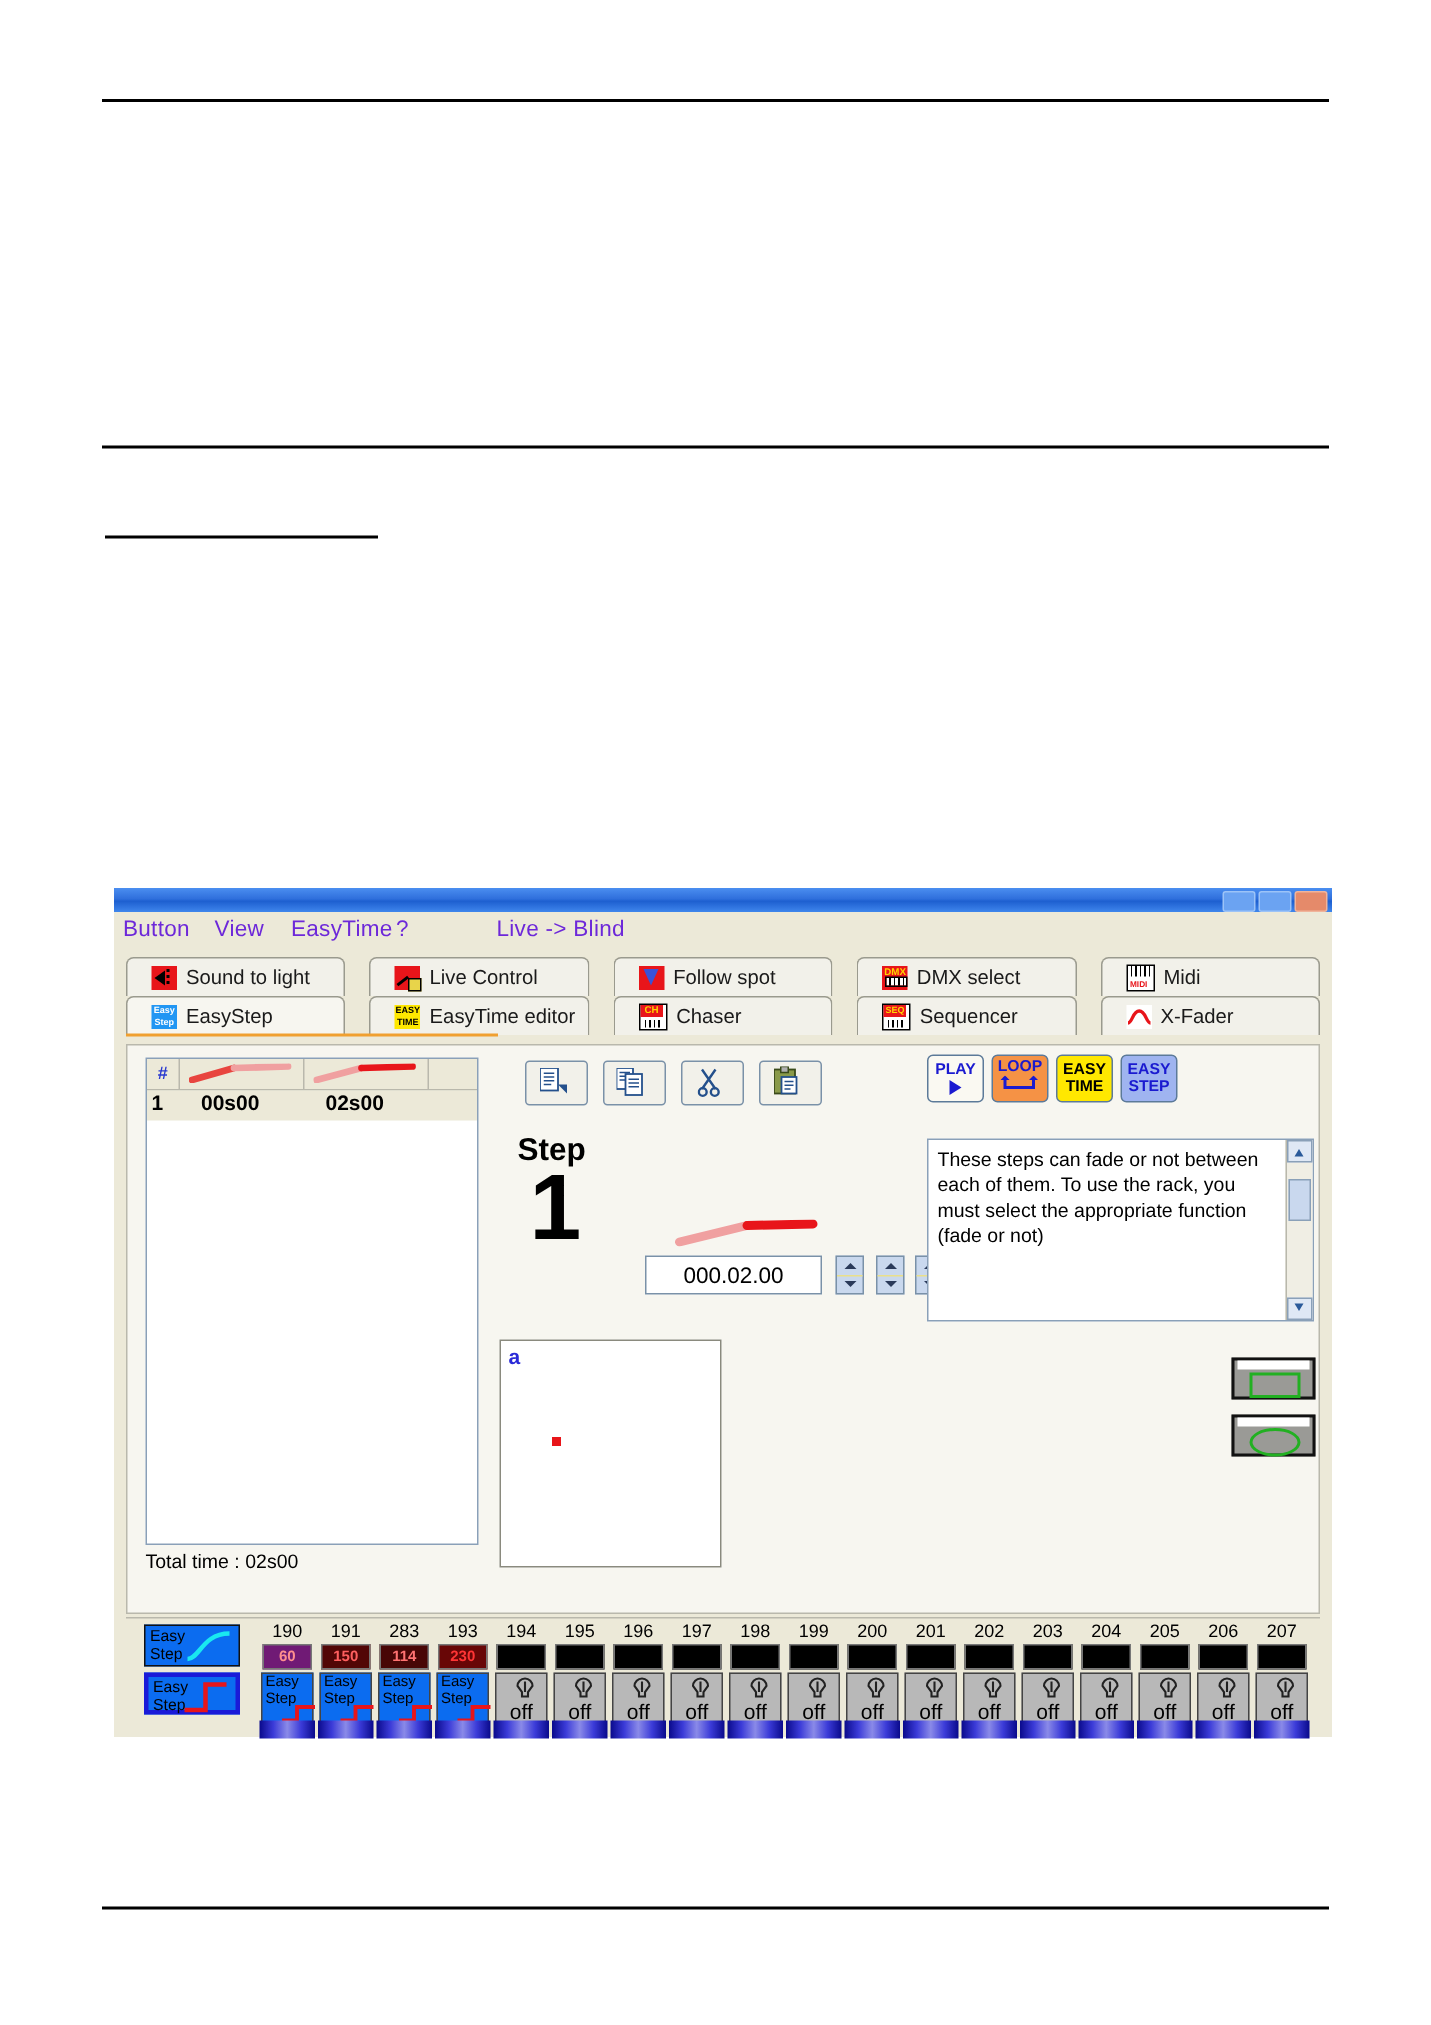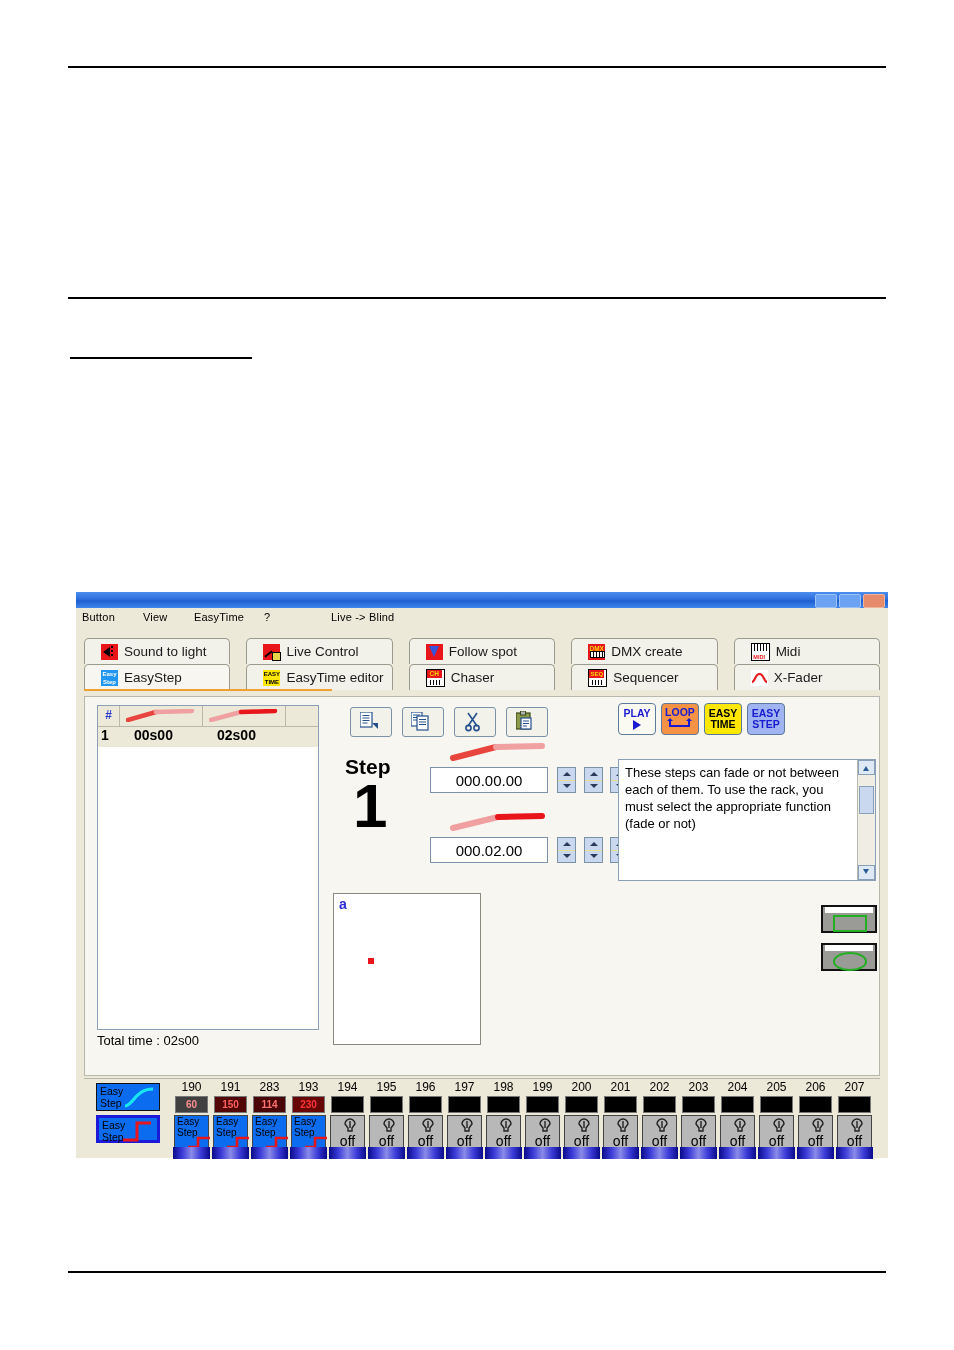--- a/index.html
+++ b/index.html
@@ -28,21 +28,21 @@
   #win-btns{position:absolute;right:3px;top:2px;display:flex;gap:2px;}
   .win-btn{width:20px;height:12px;border-radius:2px;background:#6ba3f2;
     border:1px solid #9cc3f7;}
   .win-btn.close{background:#e58a6a;border-color:#f0b49b;}
 
   #menubar{
     position:absolute;left:0;top:16px;width:812px;height:22px;
     background:#ece9d8;
   }
   .menu-item{
-    position:absolute;top:3px;font-size:11px;color:#000000;
+    position:absolute;top:3px;font-size:15px;color:#6d28d9;
     letter-spacing:.2px;filter:blur(.5px);
   }
   #menu-button{left:6px;}
   #menu-view{left:67px;}
   #menu-easytime{left:118px;}
   #menu-help{left:188px;}
   #menu-liveblind{left:255px;}
 
   
   #tabstrip{position:absolute;left:8px;top:46px;width:796px;height:58px;}
@@ -303,21 +303,21 @@
       <div class="tab">
         <span class="tab-ico ico-live"></span>
         <span>Live Control</span>
       </div>
       <div class="tab">
         <span class="tab-ico ico-follow"></span>
         <span>Follow spot</span>
       </div>
       <div class="tab">
         <span class="tab-ico ico-dmx"></span>
-        <span>DMX create</span>
+        <span>DMX select</span>
       </div>
       <div class="tab">
         <span class="tab-ico ico-midi"></span>
         <span>Midi</span>
       </div>
     </div>
     <div class="tab-row" id="tab-row-2">
       <div class="tab active">
         <span class="tab-ico ico-easystep"></span>
         <span>EasyStep</span>
@@ -437,32 +437,20 @@
       </div>
       <div class="tp-btn" id="tp-easystep">
         <span>EASY</span>
         <span>STEP</span>
       </div>
     </div>
 
     <div id="step-label">Step</div>
     <div id="step-number">1</div>
 
-    <div class="timegroup" id="tg-fade">
-      <svg class="tg-icon" viewBox="0 0 96 18">
-        <path d="M3 15 L46 4" stroke="#e8453f" stroke-width="6" stroke-linecap="round" fill="none"></path>
-        <path d="M46 4 L92 3" stroke="#f0a0a0" stroke-width="6" stroke-linecap="round" fill="none"></path>
-      </svg>
-      <div class="timefield">000.00.00</div>
-      <div class="spinset">
-        <div class="spin"><div class="spin-div"></div></div>
-        <div class="spin"><div class="spin-div"></div></div>
-        <div class="spin"><div class="spin-div"></div></div>
-      </div>
-    </div>
 
     <div class="timegroup" id="tg-wait">
       <svg class="tg-icon" viewBox="0 0 96 18">
         <path d="M3 15 L48 4" stroke="#f0a0a0" stroke-width="6" stroke-linecap="round" fill="none"></path>
         <path d="M48 4 L92 3" stroke="#e8151a" stroke-width="6" stroke-linecap="round" fill="none"></path>
       </svg>
       <div class="timefield">000.02.00</div>
       <div class="spinset">
         <div class="spin"><div class="spin-div"></div></div>
         <div class="spin"><div class="spin-div"></div></div>
@@ -509,21 +497,21 @@
       <span class="mode-txt">Easy</span>
       <span class="mode-txt" style="top:13px">Step</span>
       <svg class="mode-curve" viewBox="0 0 34 22">
         <path d="M2 20 L16 20 L16 3 L30 3" stroke="#e8151a" stroke-width="3" fill="none"></path>
       </svg>
     </div>
 
     <div id="channels">
         <div class="chan">
           <div class="chan-num">190</div>
-          <div class="chan-led on" style="color: rgb(255, 143, 143); background: #404040;">60</div>
+          <div class="chan-led on" style="color: rgb(255, 143, 143); background: #701a75;">60</div>
           <div class="chan-btn es">
             <span class="es-t1">Easy</span>
             <span class="es-t2">Step</span>
             <svg class="es-curve" viewBox="0 0 24 14">
               <path d="M1 12 L11 12 L11 3 L23 3" stroke="#e8151a" stroke-width="2.6" fill="none"></path>
             </svg>
           </div>
         </div>
         <div class="chan">
           <div class="chan-num">191</div>

